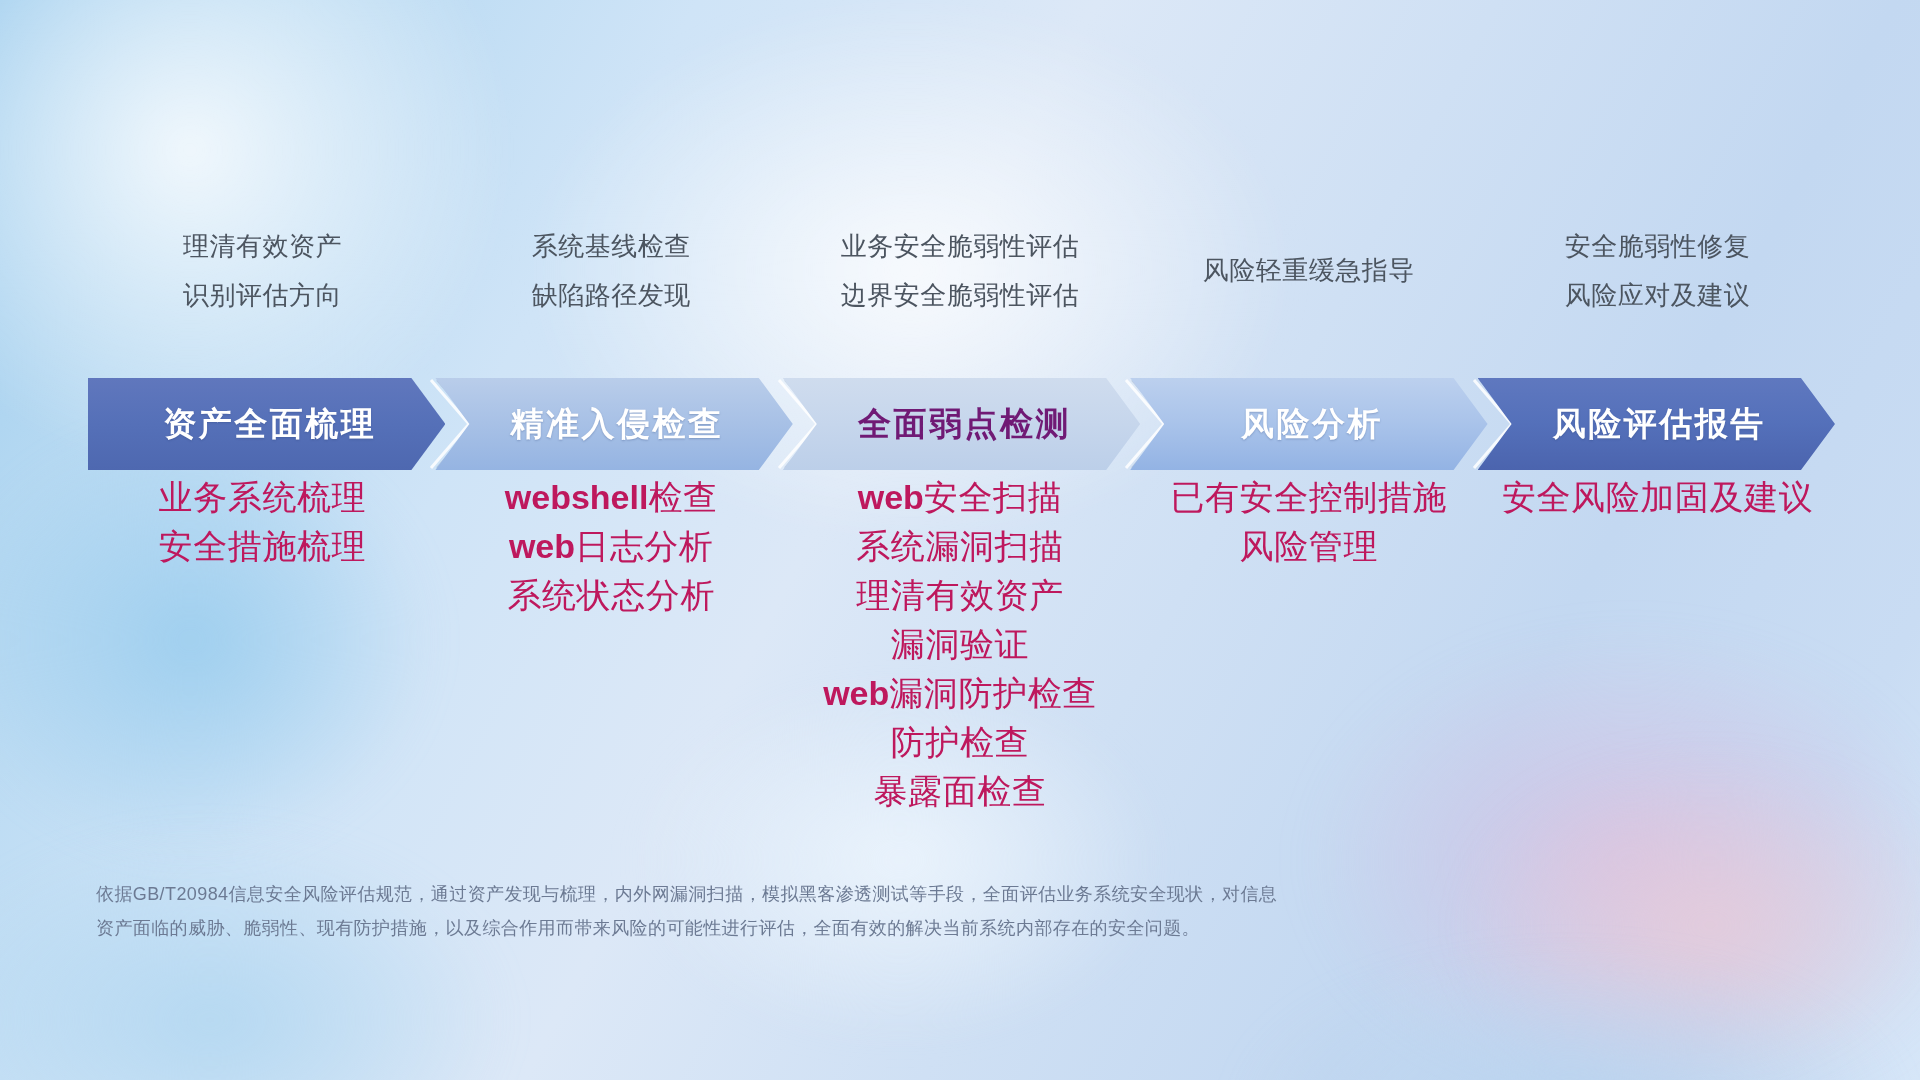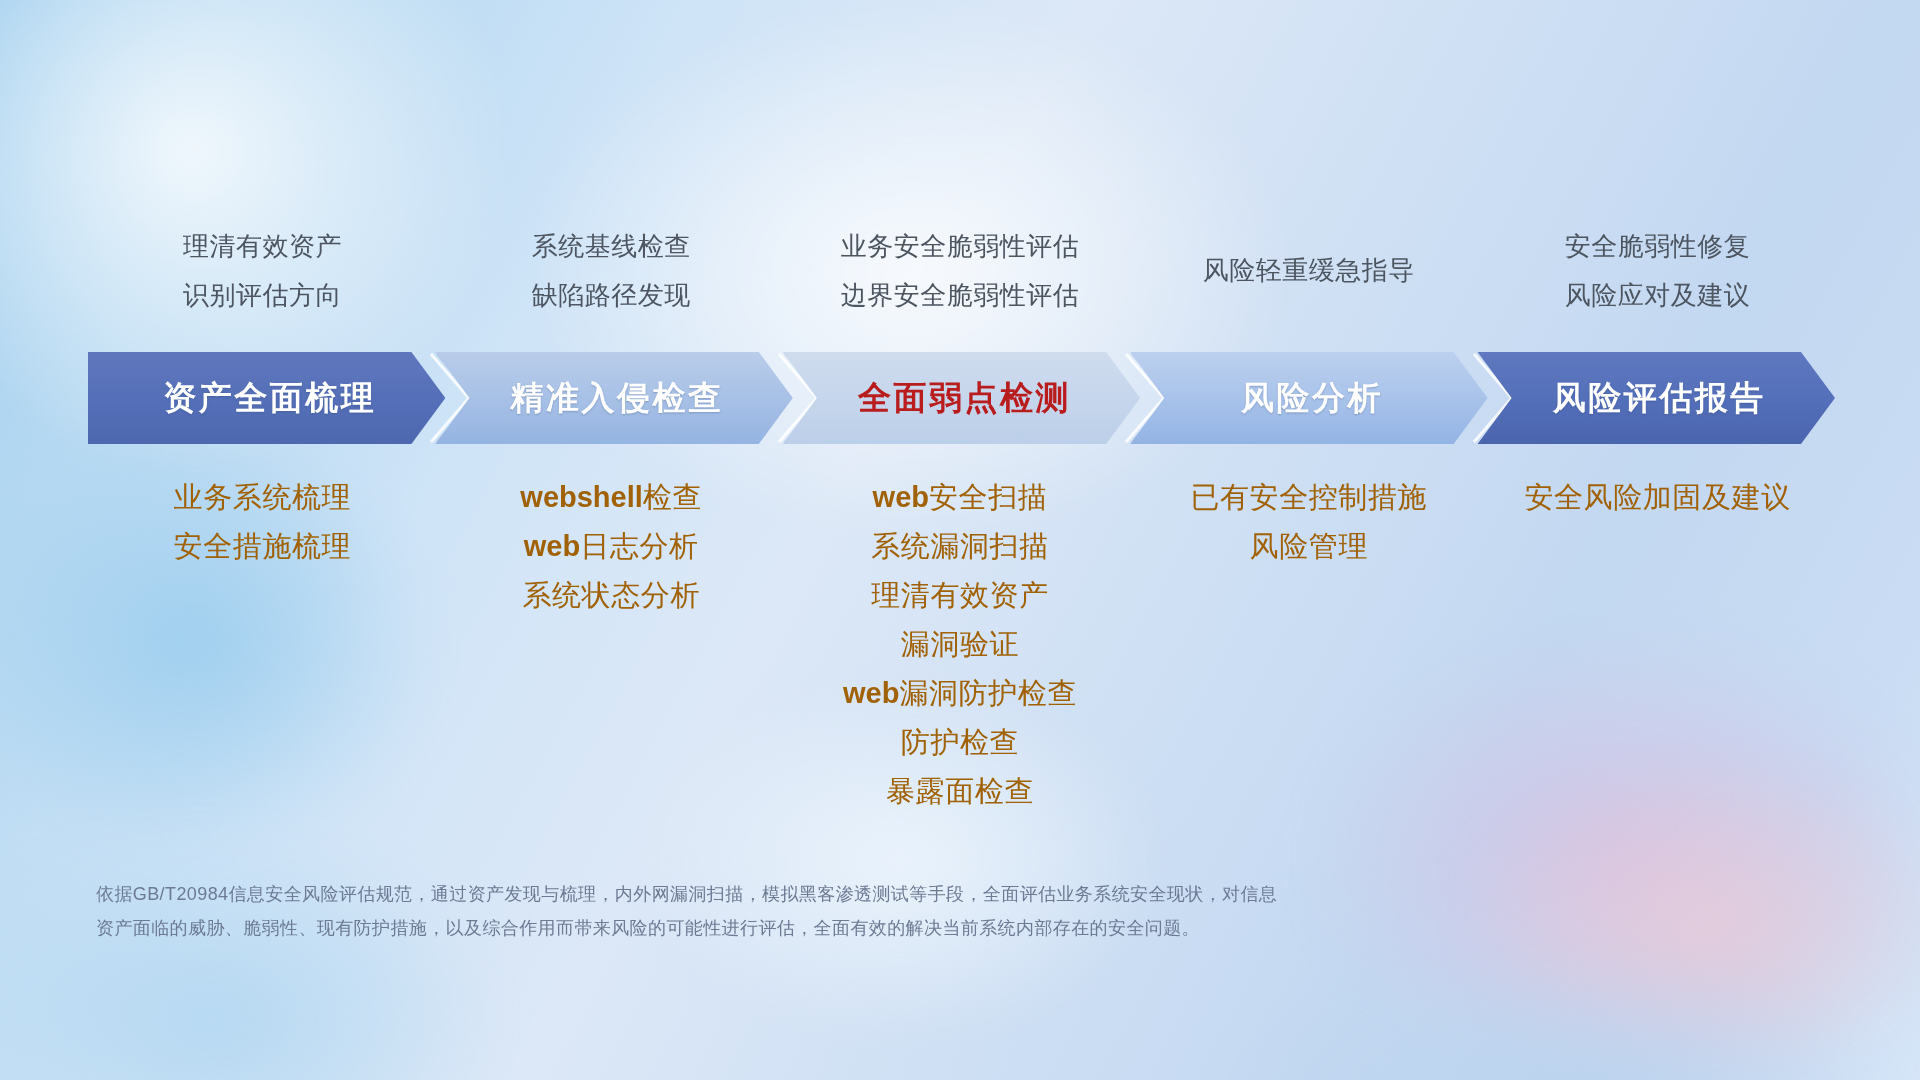--- a/index.html
+++ b/index.html
@@ -118,21 +118,21 @@
     color: #4c5560;
     letter-spacing: .5px;
     white-space: nowrap;
   }
   .note-col-center { padding-top: 24px !important; }
 
   
   #arrow-band {
     position: absolute;
     left: 88px;
-    top: 352px;
+    top: 378px;
     width: 1747px;
     height: 108px;
   }
   .arrow {
     position: absolute;
     top: 0;
     height: 92px;
     display: flex;
     align-items: center;
     justify-content: center;
@@ -158,43 +158,43 @@
     margin-left: 6px;
   }
   
   .fill-1 { background: linear-gradient(180deg, #6077bd 0%, #5570b8 50%, #4e68b0 100%); }
   .fill-2 { background: linear-gradient(180deg, #b9cdea 0%, #a8c1e6 48%, #95b4e2 100%); }
   .fill-3 { background: linear-gradient(180deg, #cfdcee 0%, #c6d6ec 50%, #bccfe9 100%); }
   .fill-4 { background: linear-gradient(180deg, #bcd0ee 0%, #a9c3ea 50%, #93b3e4 100%); }
   .fill-5 { background: linear-gradient(180deg, #5f78bf 0%, #5470ba 50%, #4b64ae 100%); }
 
   .txt-white { color: #ffffff; text-shadow: 0 1px 2px rgba(40,60,110,.28); }
-  .txt-blue  { color: #b91c1c; }
+  .txt-blue  { color: #701a75; }
 
   
   .chev {
     position: absolute;
     top: 0;
     height: 92px;
     width: 44px;
     z-index: 4;
     pointer-events: none;
   }
   .chev svg { display: block; }
 
   
   #bottom-lists {
     top: 473px;
     align-items: flex-start;
   }
   #bottom-lists .col { padding: 0 6px; }
   .item-line {
-    font-size: 29px;
+    font-size: 34px;
     line-height: 49px;
-    color: #a16207;
+    color: #be185d;
     letter-spacing: .6px;
     white-space: nowrap;
   }
   .item-line .lat {
     font-family: Liberation Sans, sans-serif;
     font-weight: 600;
     letter-spacing: 0;
   }
 
   

